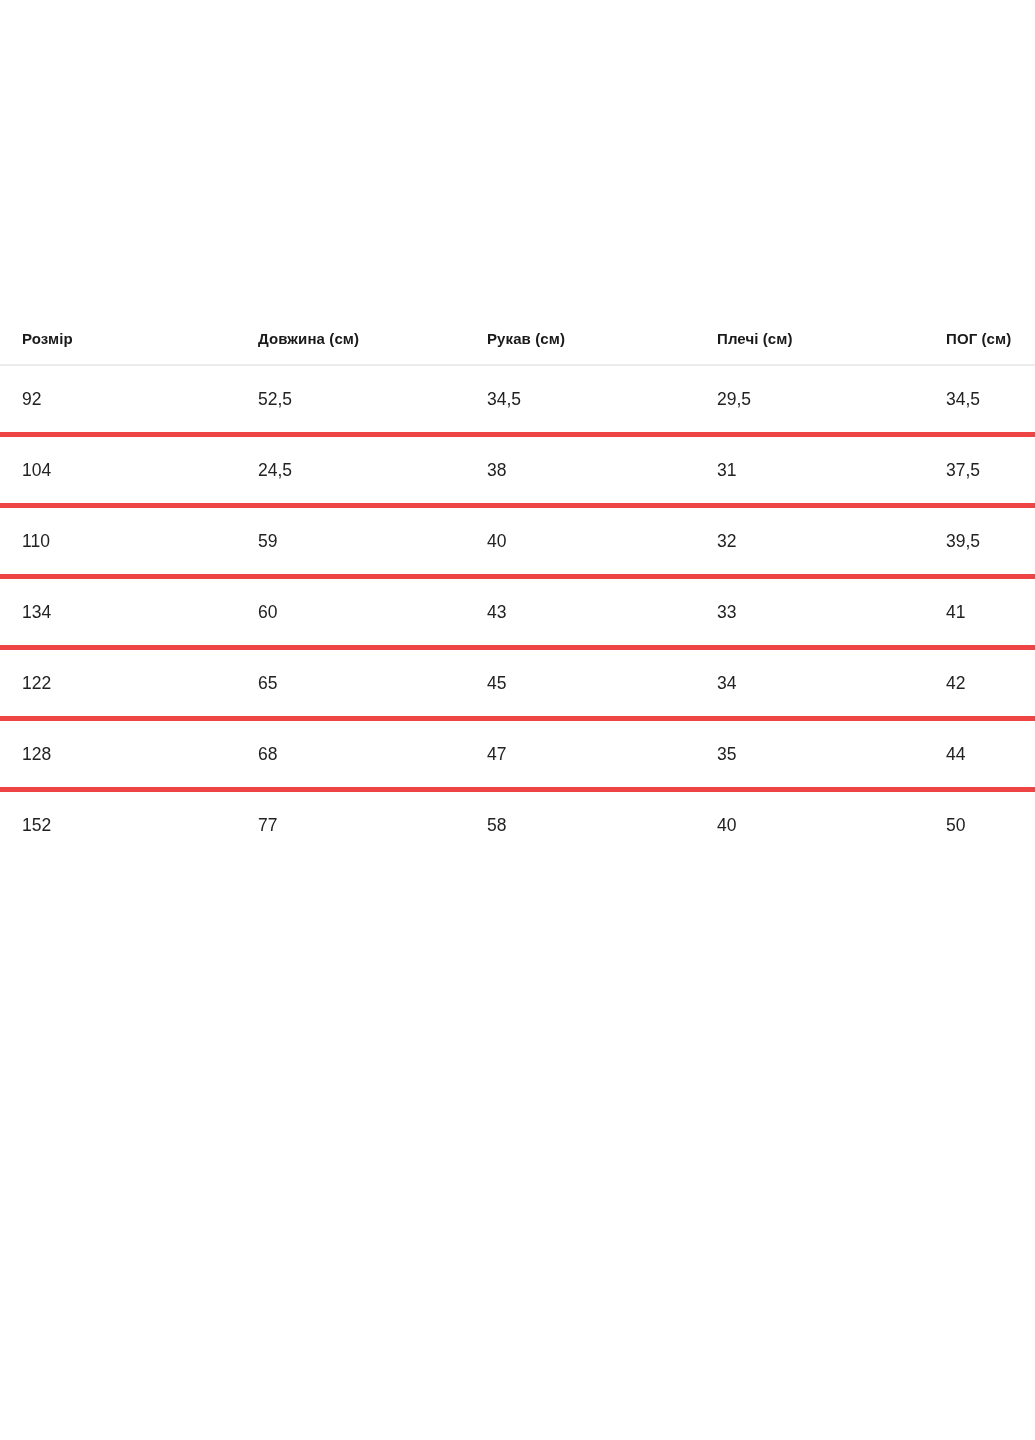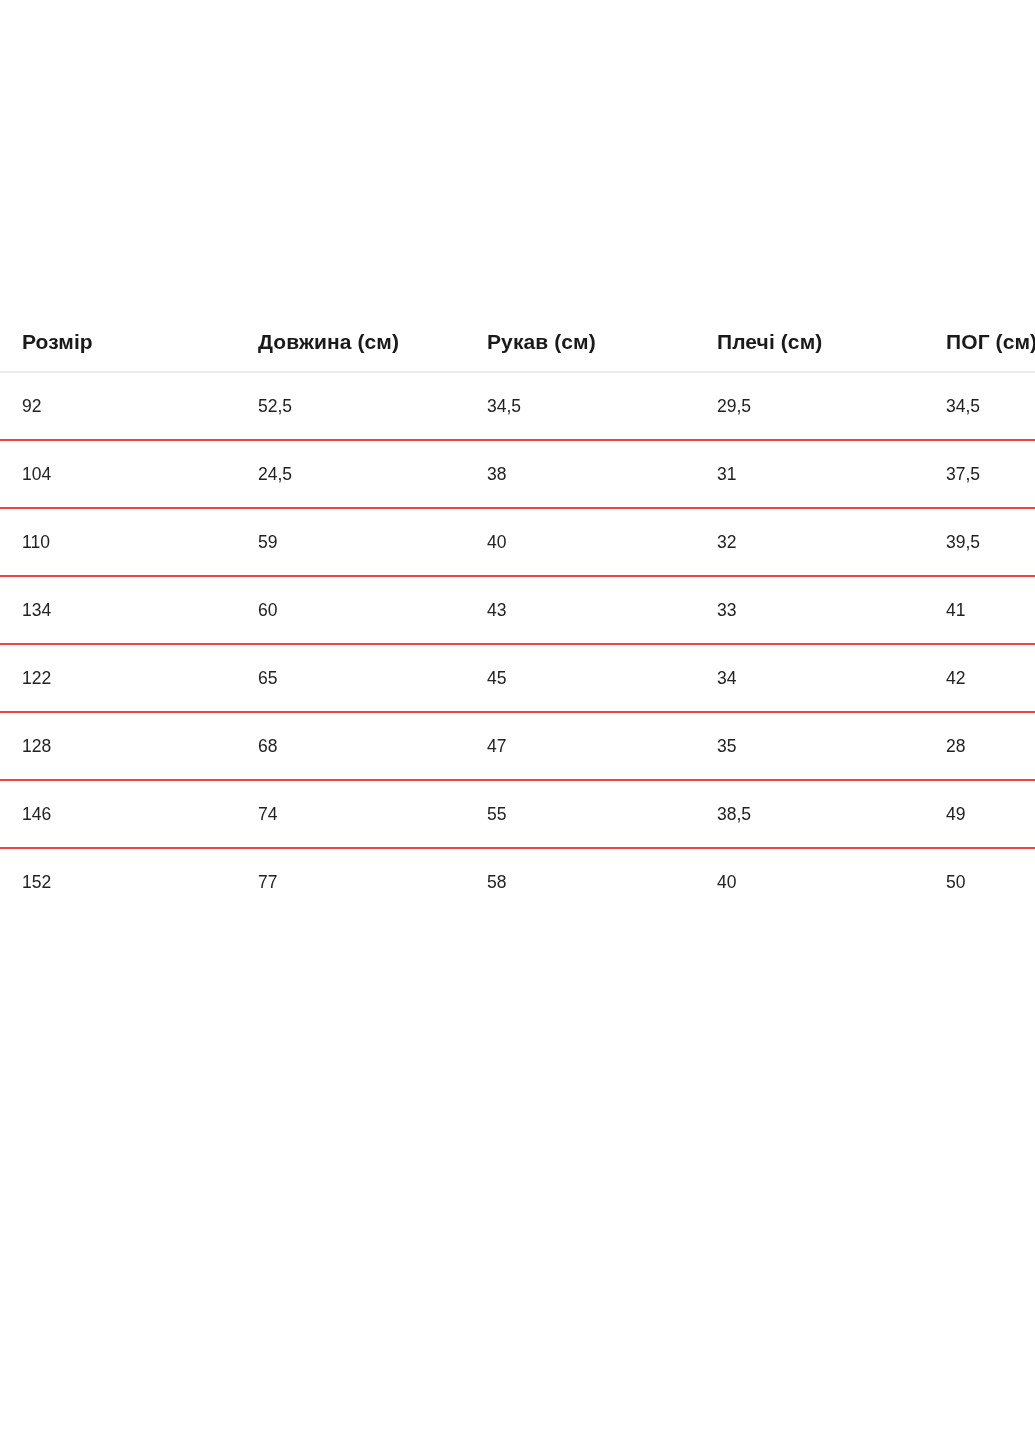--- a/index.html
+++ b/index.html
@@ -42,37 +42,37 @@
   table.size-table col.c1 { width: 236px; }
   table.size-table col.c2 { width: 229px; }
   table.size-table col.c3 { width: 229px; }
   table.size-table col.c4 { width: 230px; }
   table.size-table col.c5 { width: 111px; }
 
   table.size-table thead th {
     text-align: left;
     font-weight: 700;
     color: #1a1a1a;
-    font-size: 21px;
+    font-size: 15px;
     padding: 0 0 17px 0;
     vertical-align: bottom;
     letter-spacing: 0.1px;
     border-bottom: 2px solid #ebebeb;
     white-space: nowrap;
   }
 
   table.size-table tbody td {
     text-align: left;
     color: #222222;
     font-weight: 400;
     font-size: 17.5px;
     height: 66px;
     padding: 0;
     vertical-align: middle;
-    border-bottom: 2px solid #ef4444;
+    border-bottom: 5px solid #ef4444;
     white-space: nowrap;
   }
 
   table.size-table tbody tr:last-child td {
     border-bottom: none;
   }
 
   
   table.size-table th.col-0,
   table.size-table td.col-0 { padding-left: 22px; }
@@ -142,28 +142,21 @@
           <td class="col-1">65</td>
           <td class="col-2">45</td>
           <td class="col-3">34</td>
           <td class="col-4">42</td>
         </tr>
         <tr>
           <td class="col-0">128</td>
           <td class="col-1">68</td>
           <td class="col-2">47</td>
           <td class="col-3">35</td>
-          <td class="col-4">28</td>
-        </tr>
-        <tr>
-          <td class="col-0">146</td>
-          <td class="col-1">74</td>
-          <td class="col-2">55</td>
-          <td class="col-3">38,5</td>
-          <td class="col-4">49</td>
+          <td class="col-4">44</td>
         </tr>
         <tr>
           <td class="col-0">152</td>
           <td class="col-1">77</td>
           <td class="col-2">58</td>
           <td class="col-3">40</td>
           <td class="col-4">50</td>
         </tr>
       </tbody>
     </table>

